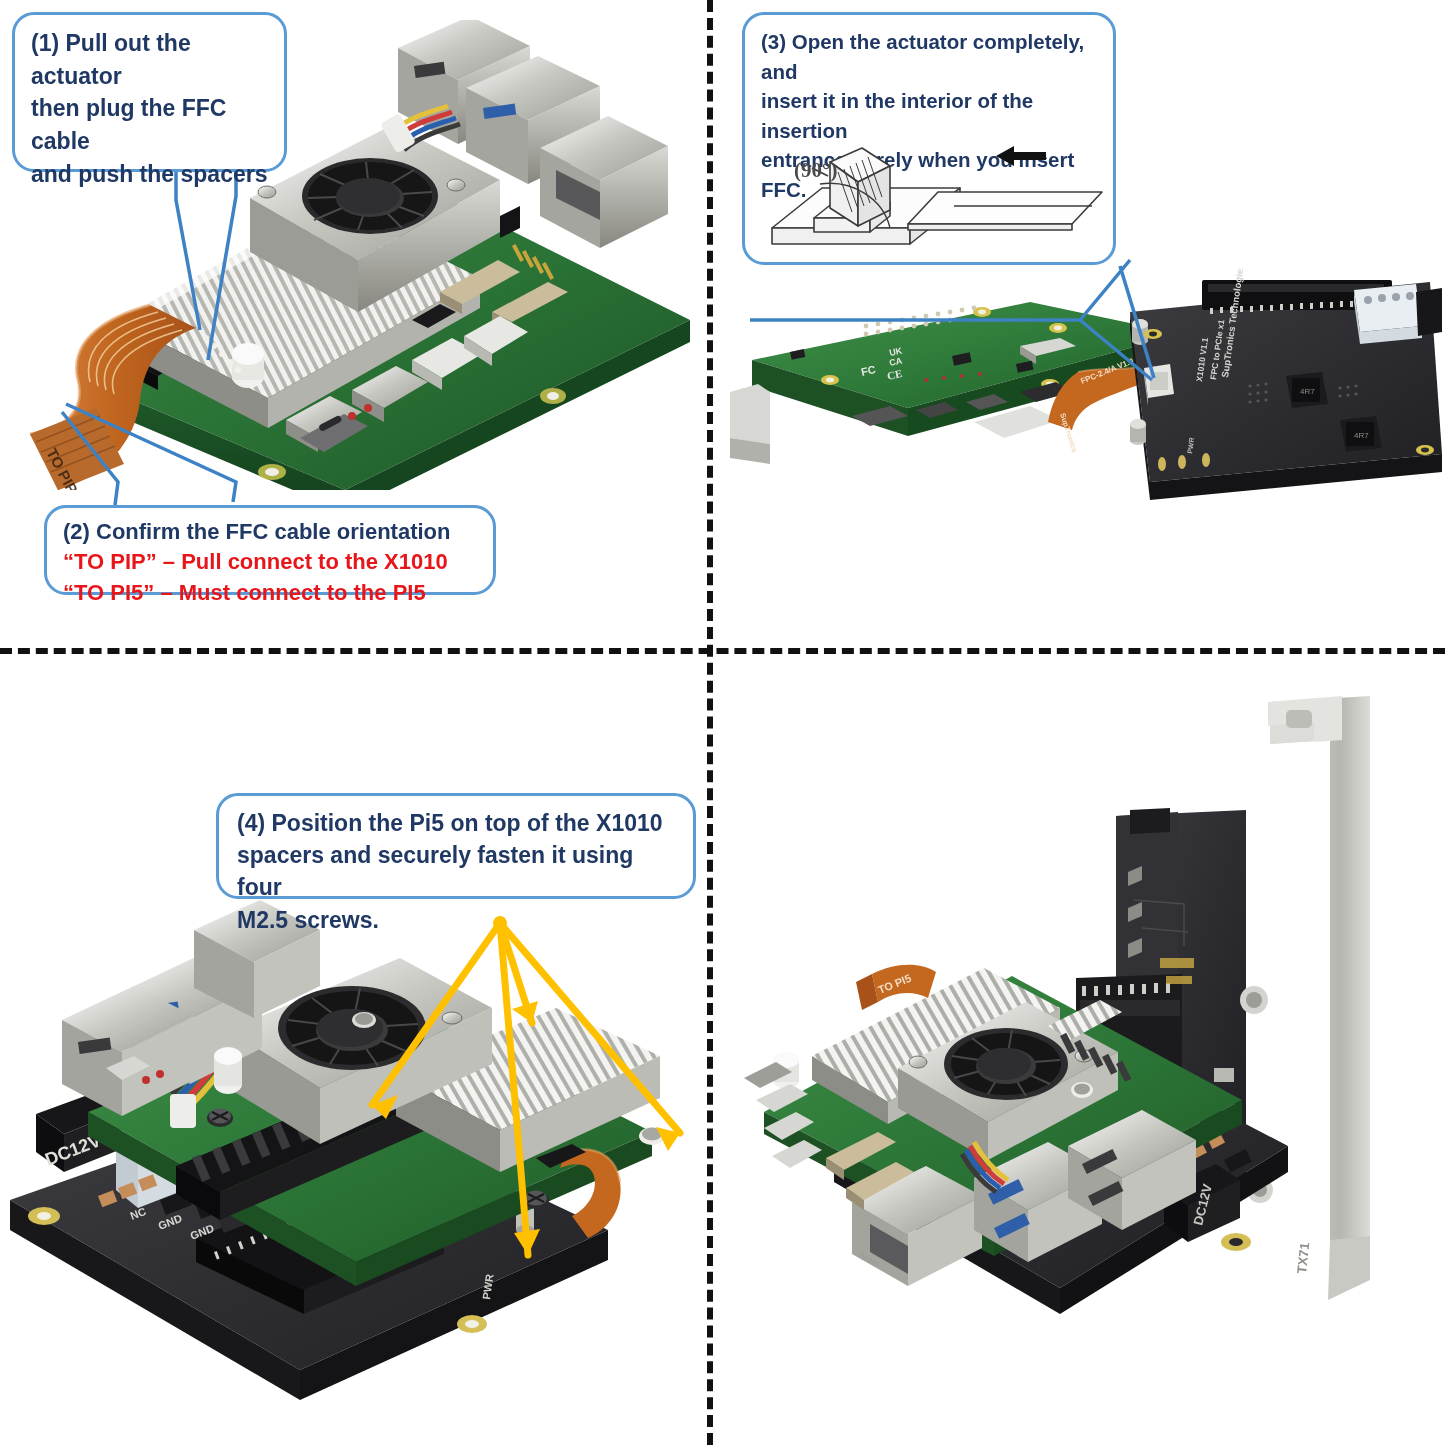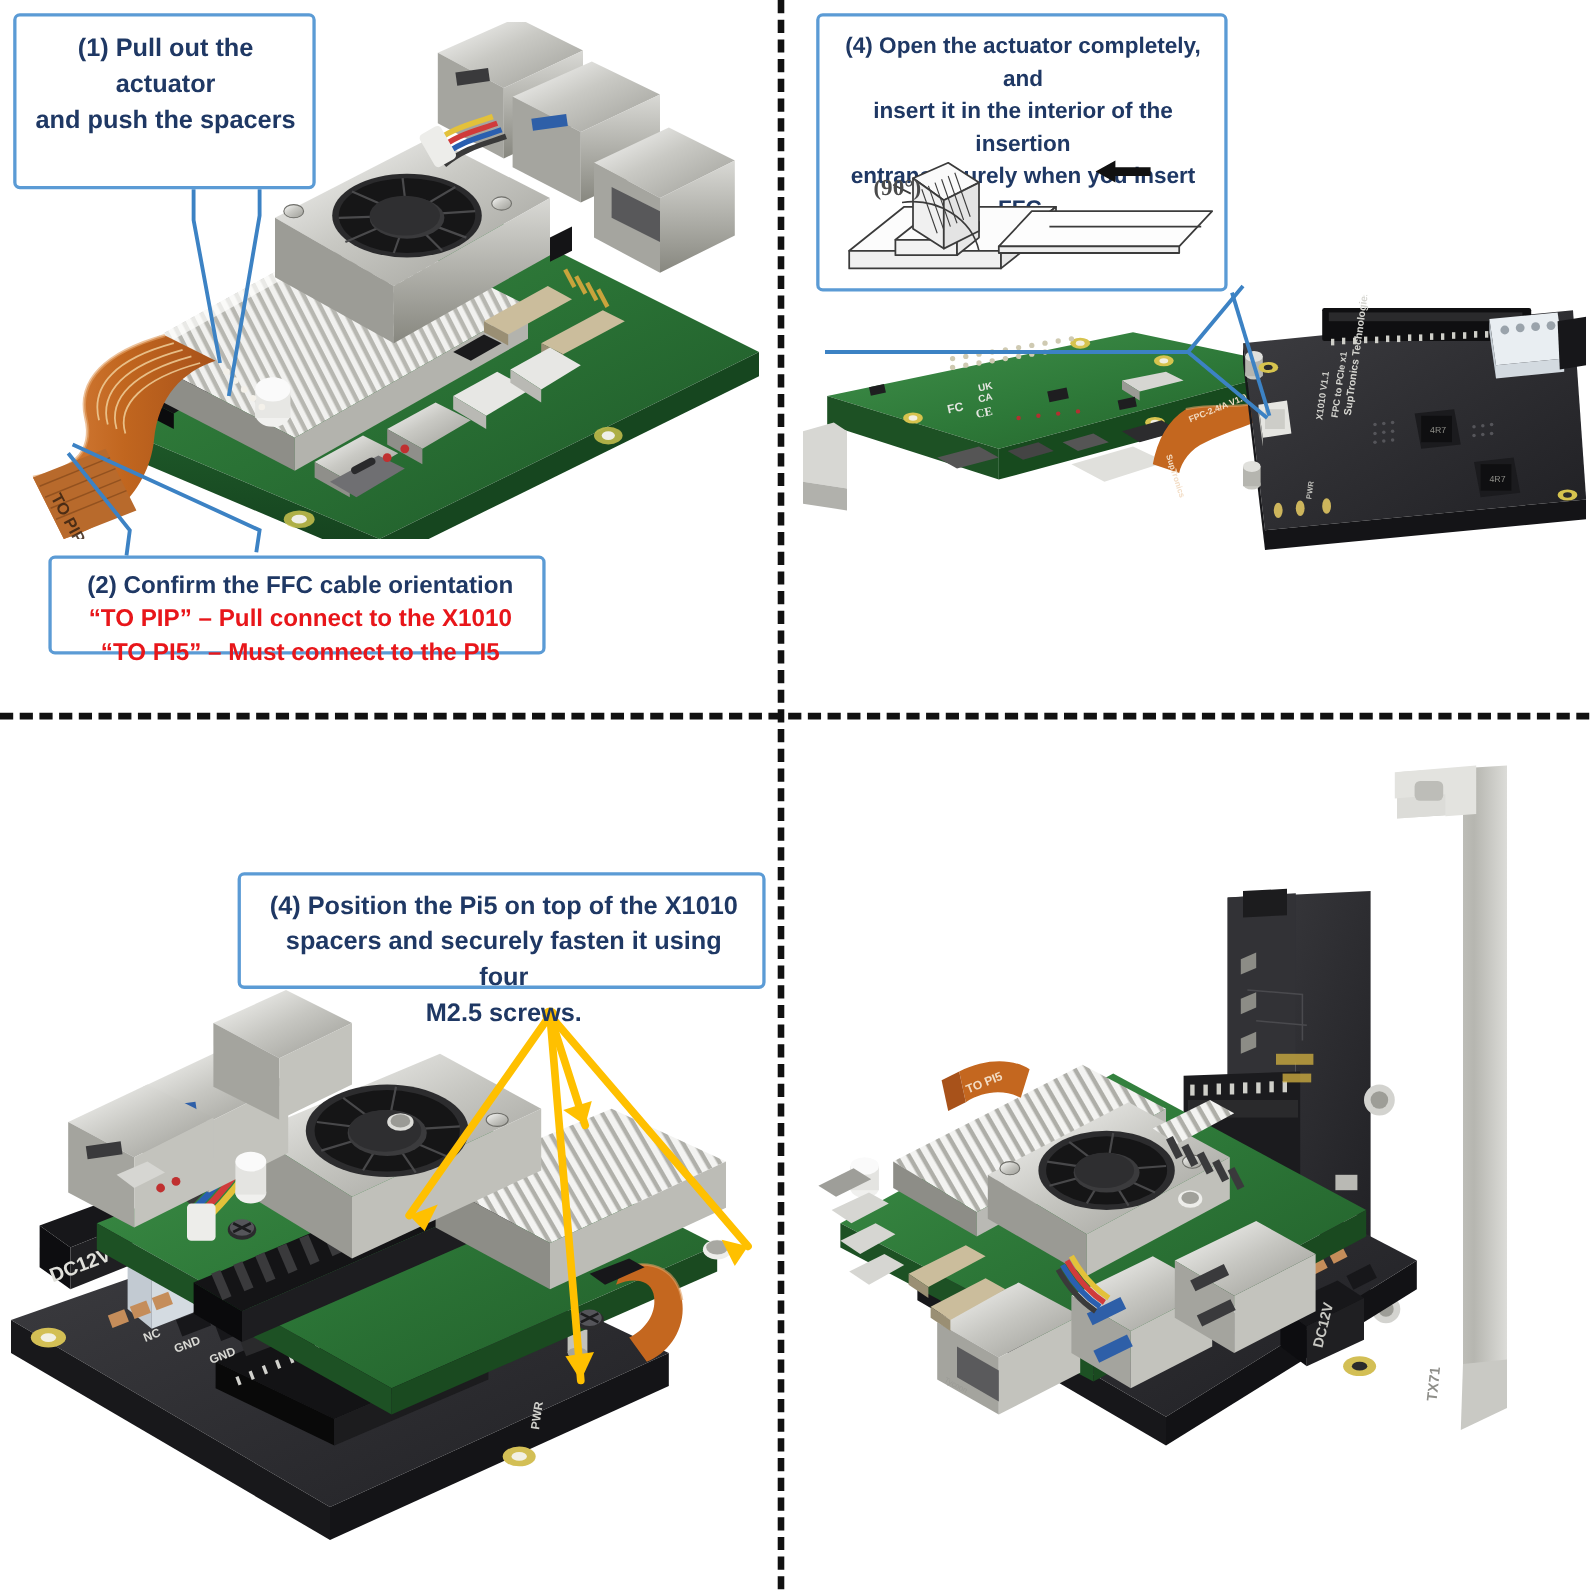--- a/index.html
+++ b/index.html
@@ -8,22 +8,22 @@
   .stage{position:absolute;inset:0;width:1445px;height:1445px;background:#fff;}
 
   
   .div-v{position:absolute;left:707px;top:0;width:0;height:1445px;
          border-left:6px dashed #111;}
   .div-h{position:absolute;left:0;top:648px;width:1445px;height:0;
          border-top:6px dashed #111;}
 
   
   .callout{position:absolute;box-sizing:border-box;background:#fff;
-           border:3px solid #5B9BD5;border-radius:6px;
-           color:#1F3864;font-weight:bold;z-index:40;text-align:center;}
+           border:3px solid #5B9BD5;border-radius:22px;
+           color:#1F3864;font-weight:bold;z-index:40;}
   .callout p{margin:0;}
   .c-red{color:#E8161A;}
   .c1{left:12px;top:12px;width:275px;height:160px;padding:12px 14px 0 16px;
       font-size:23px;line-height:1.42;}
   .c2{left:44px;top:505px;width:452px;height:90px;padding:9px 10px 0 16px;
       font-size:22px;line-height:1.38;}
   .c3{left:742px;top:12px;width:374px;height:253px;padding:12px 14px 0 16px;
       font-size:20.5px;line-height:1.44;}
   .c4{left:216px;top:793px;width:480px;height:106px;padding:11px 14px 0 18px;
       font-size:23px;line-height:1.4;}
@@ -217,20 +217,21 @@
     <polyline points="236,172 236,196 208,360" stroke="#3C82C4" stroke-width="3.5" fill="none"></polyline>
   </svg>
 
   <svg class="lead" style="left:0;top:390px;width:520px;height:130px;">
     <polyline points="115,115 118,92 62,22" stroke="#3C82C4" stroke-width="3.5" fill="none"></polyline>
     <polyline points="233,112 236,92 66,14" stroke="#3C82C4" stroke-width="3.5" fill="none"></polyline>
   </svg>
 
   <div class="callout c1">
     <p>(1) Pull out the actuator</p>
+    <p>then plug the FFC cable</p>
     <p>and push the spacers</p>
   </div>
 
   <div class="callout c2">
     <p>(2) Confirm the FFC cable orientation</p>
     <p class="c-red">“TO PIP” – Pull connect to the X1010</p>
     <p class="c-red">“TO PI5” – Must connect to the PI5</p>
   </div>
 
   <div class="photo" style="left:730px;top:268px;width:712px;height:232px;">
@@ -413,21 +414,21 @@
     </svg>
   </div>
 
   <svg class="lead" style="left:730px;top:230px;width:712px;height:160px;">
     <polyline points="20,90 350,90 400,30" stroke="#3C82C4" stroke-width="3.5" fill="none"></polyline>
     <polyline points="350,90 422,150" stroke="#3C82C4" stroke-width="3.5" fill="none"></polyline>
     <polyline points="390,36 424,148" stroke="#3C82C4" stroke-width="3.5" fill="none"></polyline>
   </svg>
 
   <div class="callout c3">
-    <p>(4) Open the actuator completely, and</p>
+    <p>(3) Open the actuator completely, and</p>
     <p>insert it in the interior of the insertion</p>
     <p>entrance surely when you insert FFC.</p>
   </div>
 
   <div class="inset">
     <svg width="374" height="130" viewBox="0 0 374 130">
       <g stroke="#3b3b3b" stroke-width="1.6" fill="none" stroke-linejoin="round">
 
         <polygon points="30,96 80,56 218,56 168,96" fill="#fcfcfc"></polygon>
         <polygon points="30,96 30,112 168,112 168,96" fill="#f0f0f0"></polygon>

